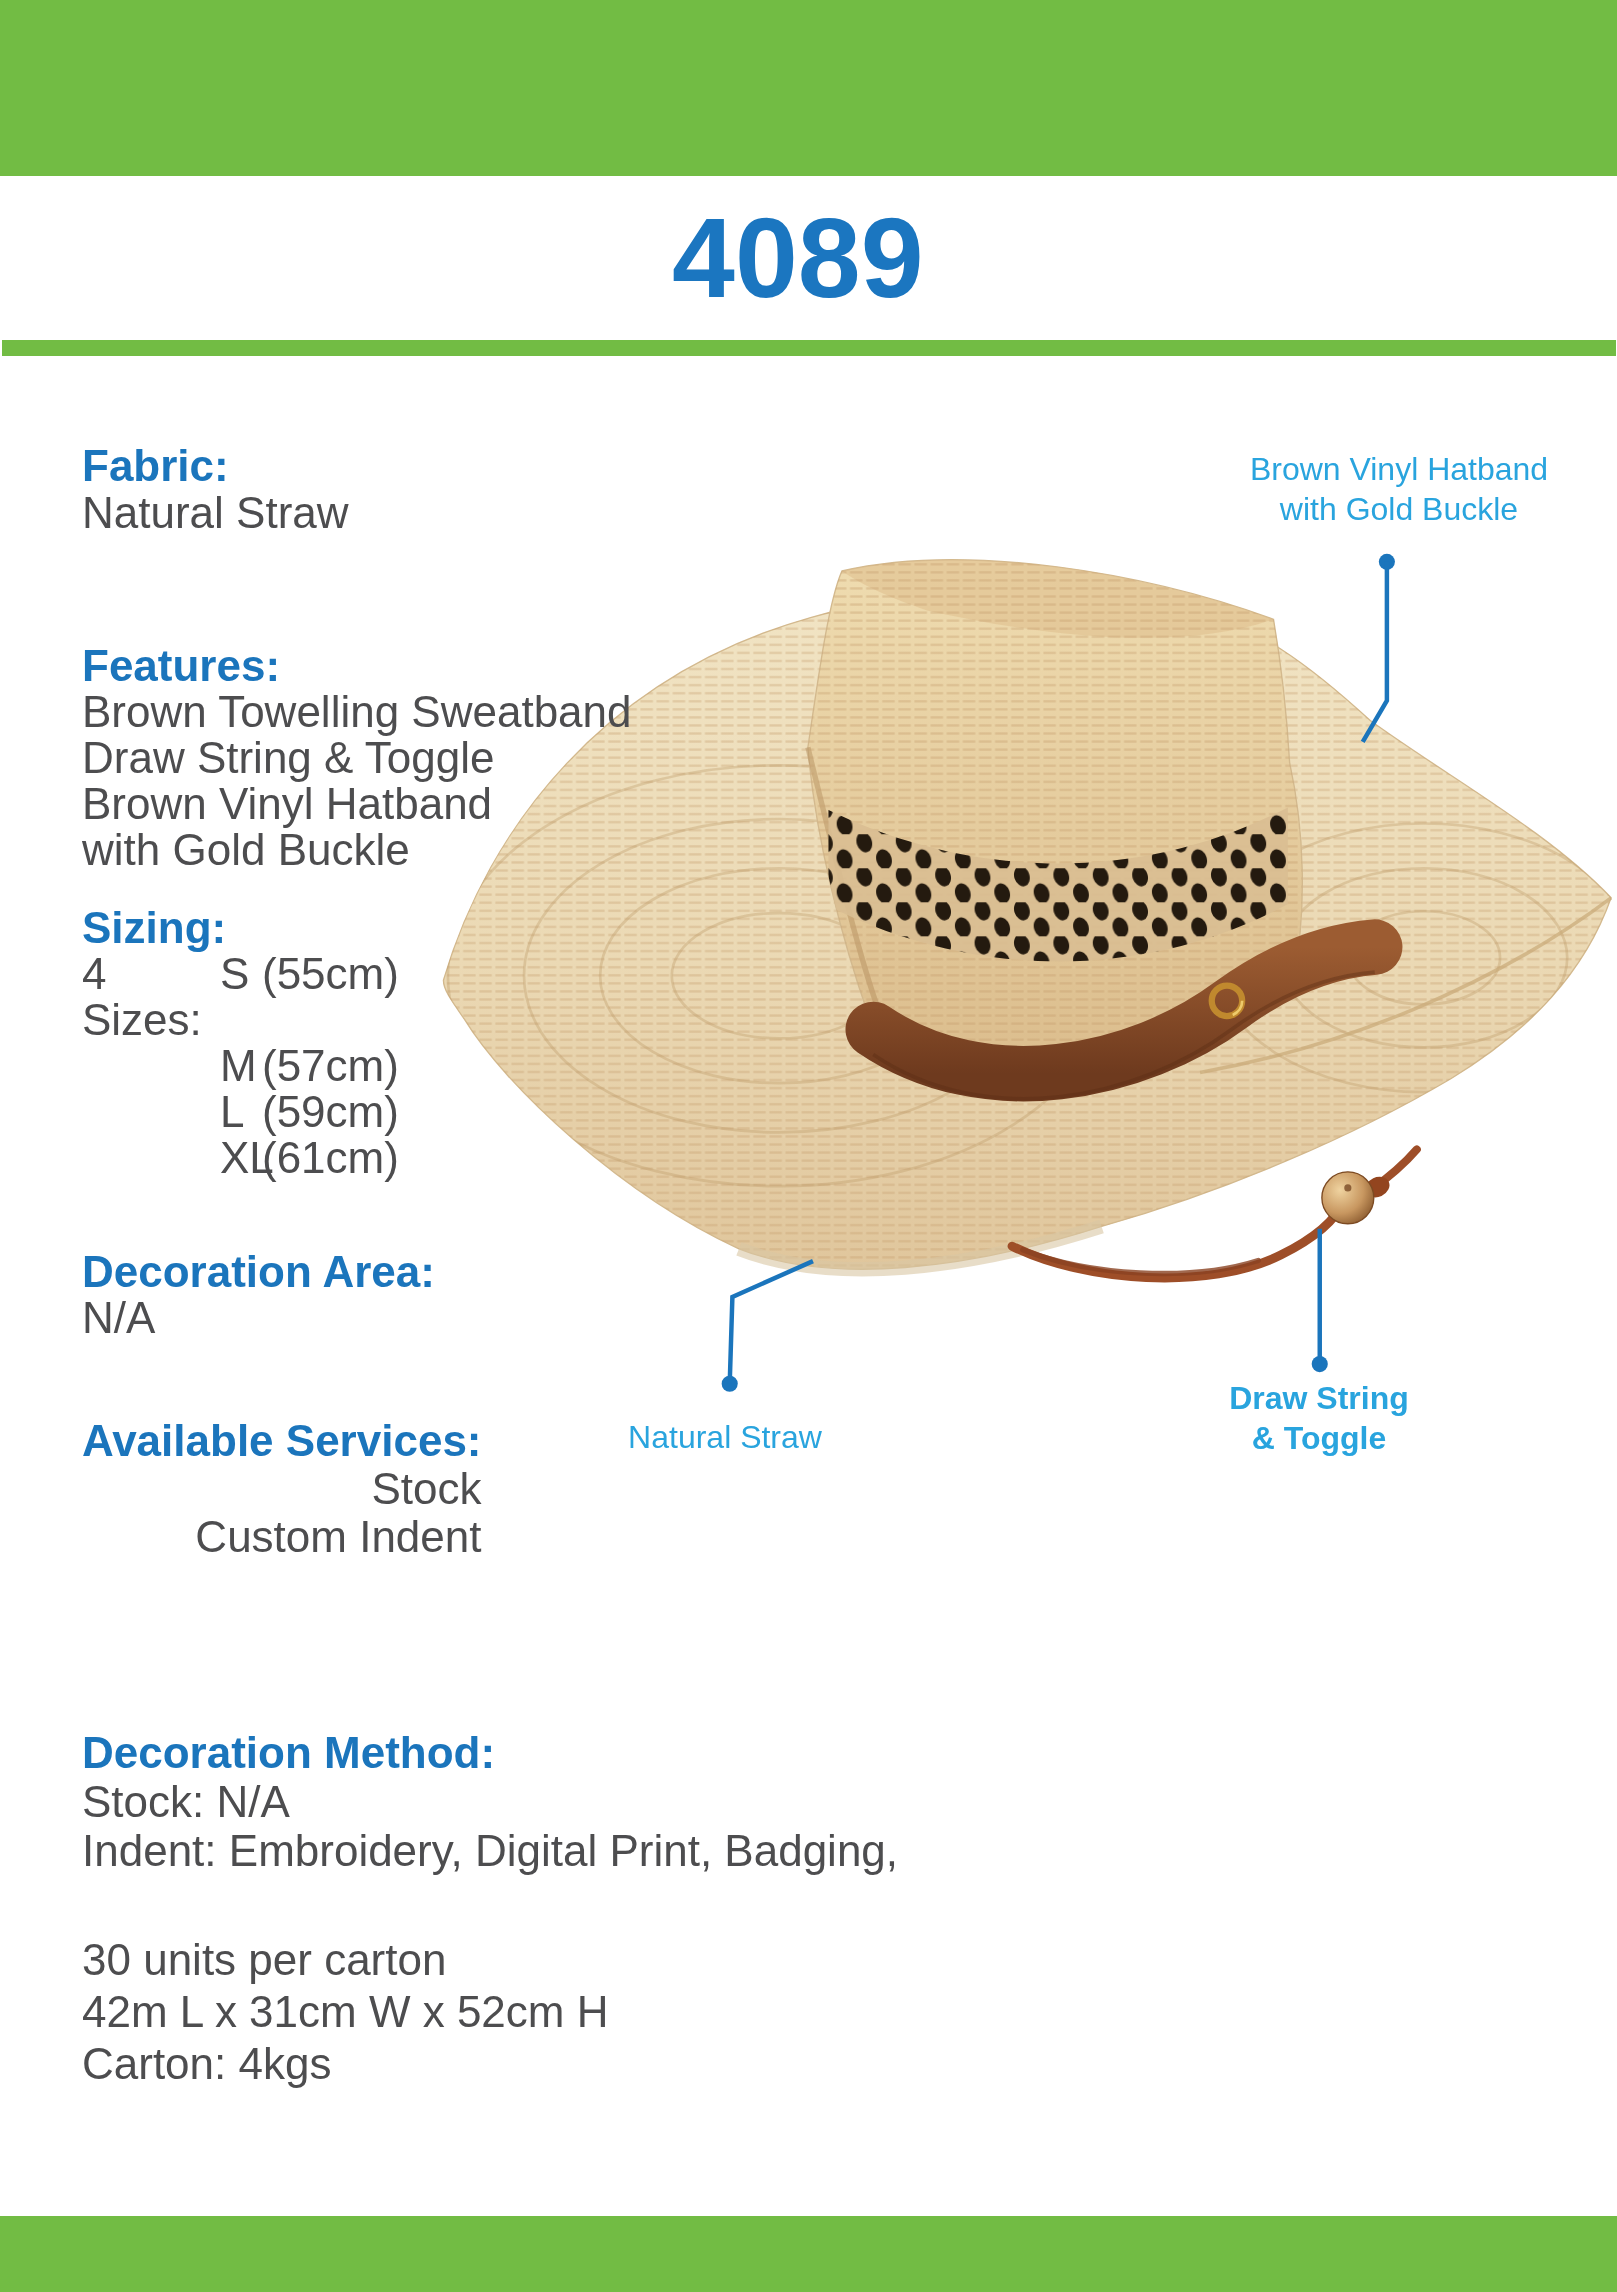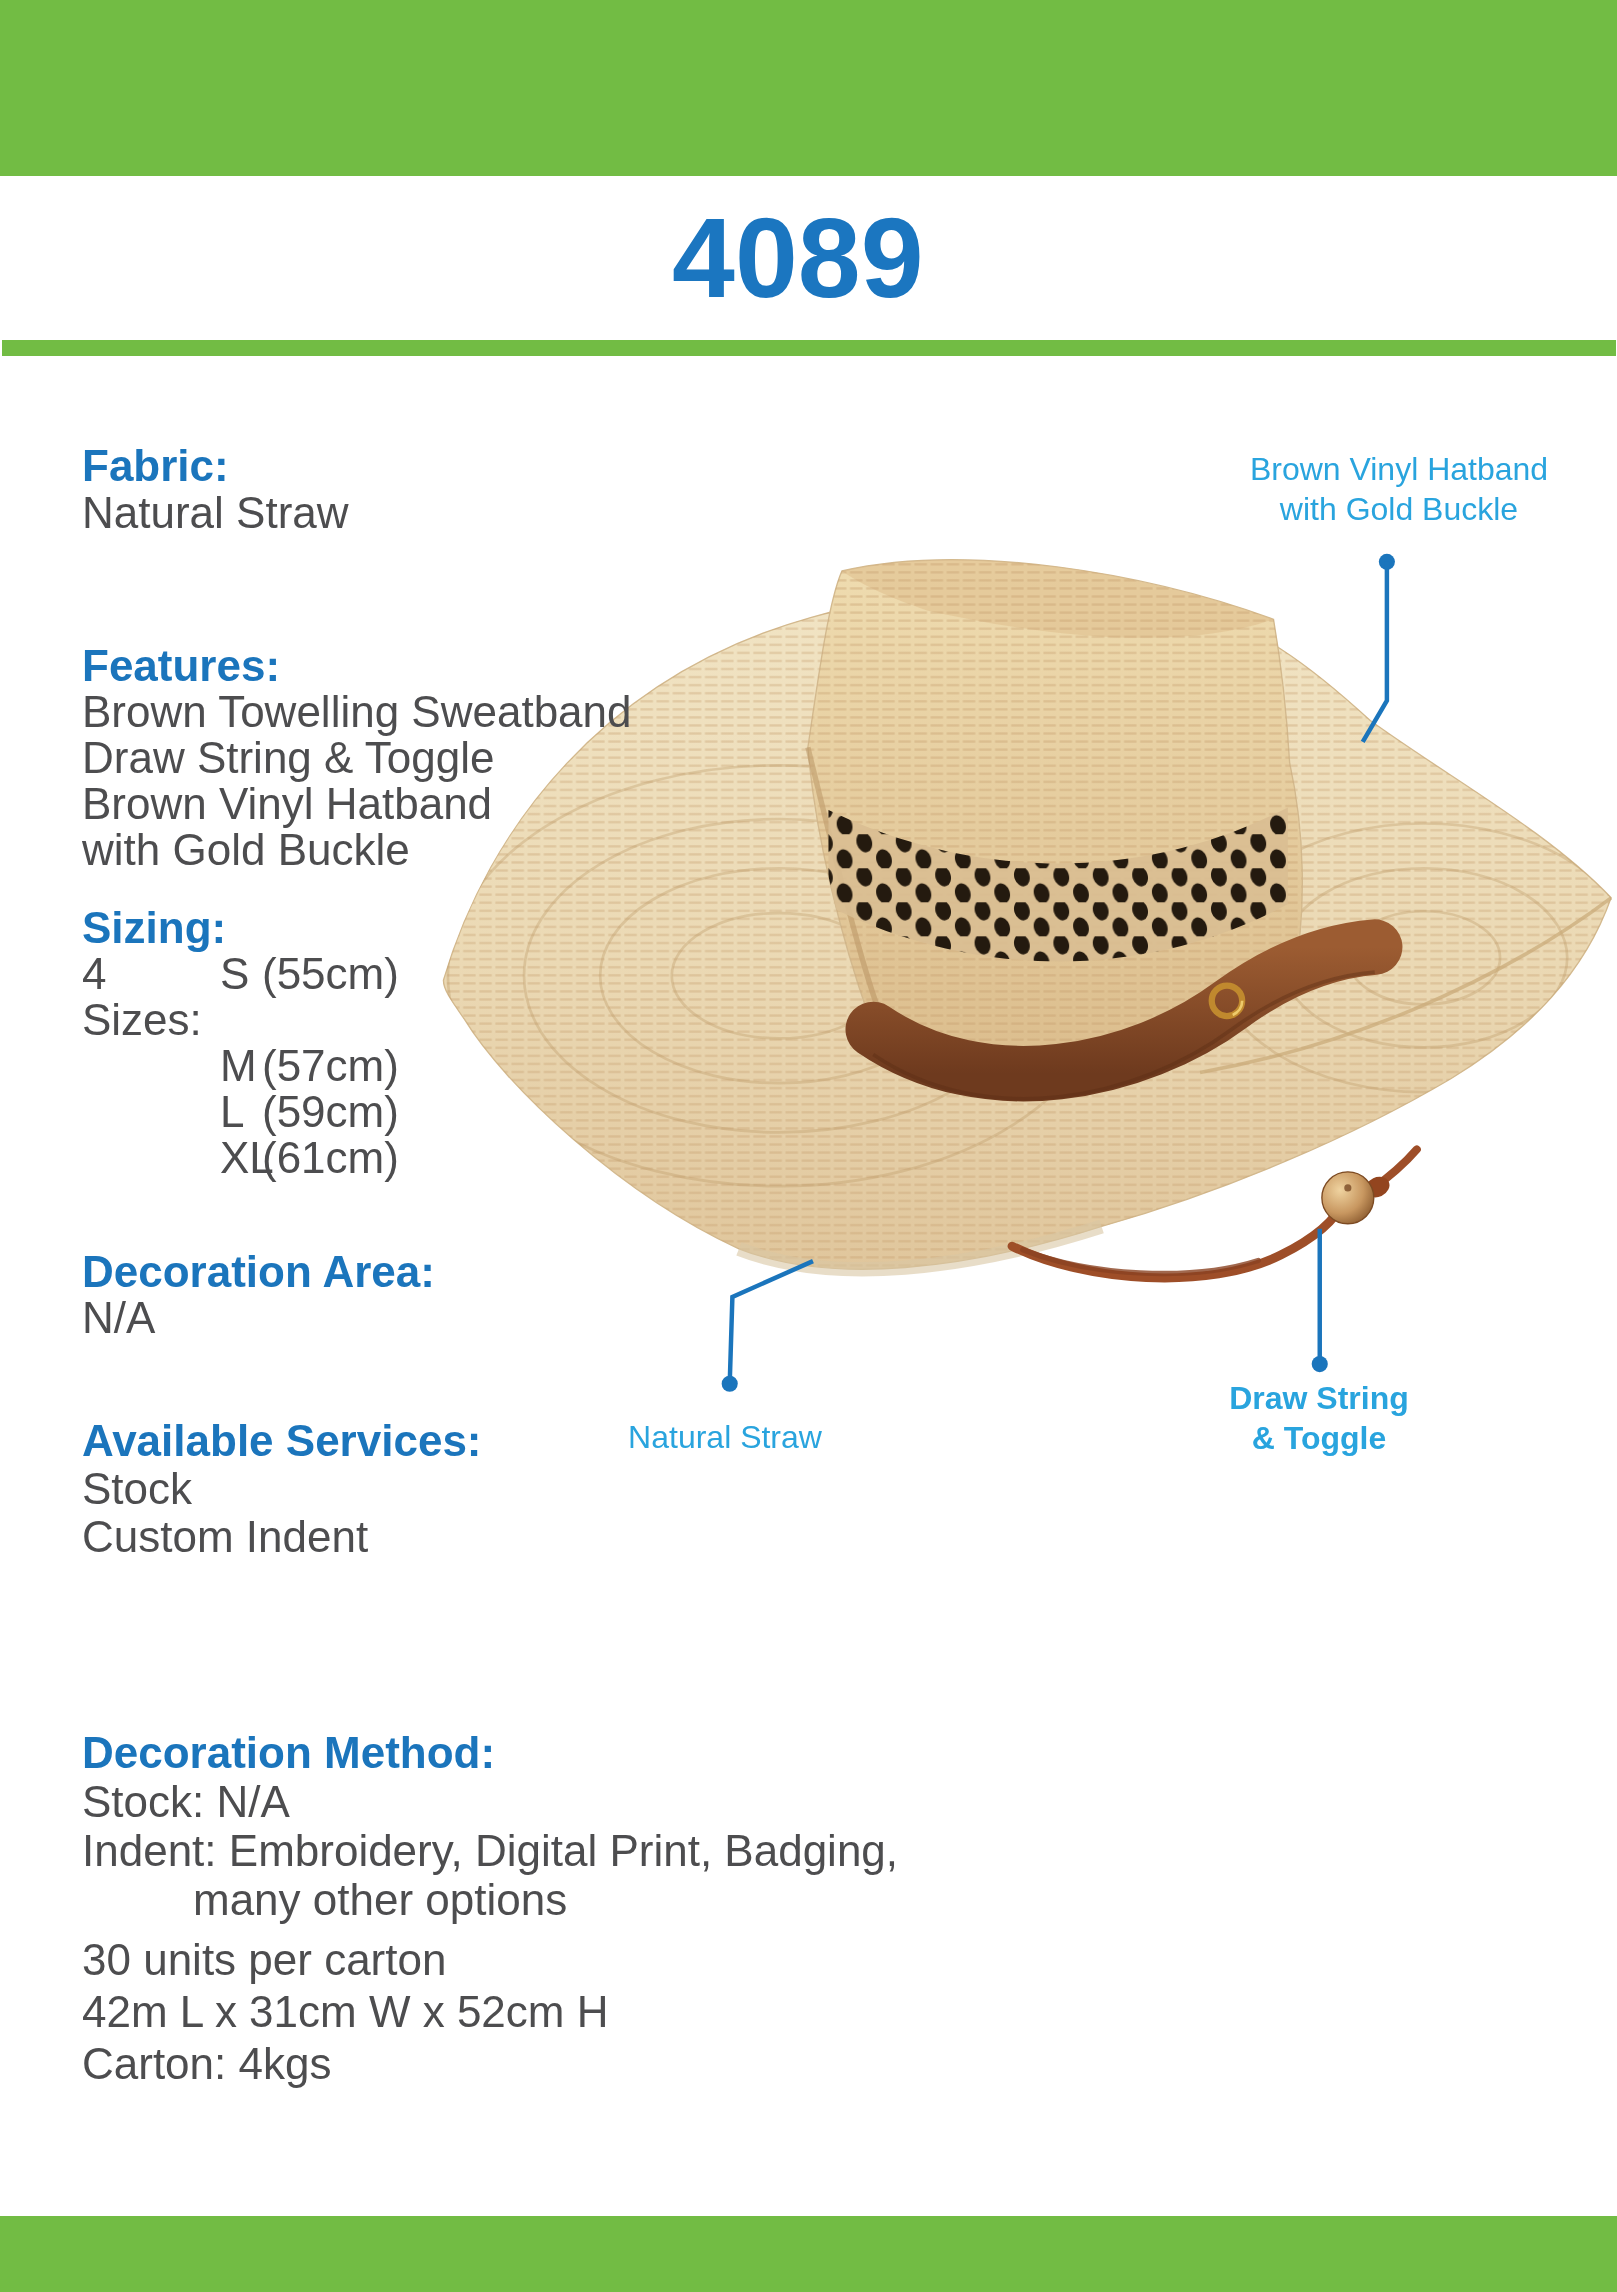--- a/index.html
+++ b/index.html
@@ -14,21 +14,21 @@
   #page-title{
     position:absolute;top:202px;left:-10.7px;width:1617px;text-align:center;
     font-size:113px;font-weight:bold;color:#1B76C0;line-height:1;
   }
   .section{position:absolute;left:82px;color:#4D4D4F;font-size:44px;line-height:47px;}
   .section .heading{color:#1B75BC;font-weight:bold;}
   #sec-fabric{top:442px;}
   #sec-features{top:643px;line-height:46px;}
   #sec-sizing{top:905px;line-height:46px;}
   #sec-decoration-area{top:1249px;line-height:46px;}
-  #sec-services{top:1417px;line-height:48px;}
+  #sec-services{top:1417px;line-height:48px;text-align:right;}
   #sec-method{top:1728px;line-height:49px;}
   #sec-carton{top:1934px;line-height:52px;}
   .size-row{display:flex;}
   .size-row .lbl{width:138px;}
   .size-row .letter{width:42px;}
   .indent{margin-left:111px;}
   .callout-label{
     position:absolute;transform:translateX(-50%);text-align:center;
     color:#29A4DE;font-size:32px;line-height:40px;white-space:nowrap;
   }
@@ -208,21 +208,20 @@
   <div id="sec-services" class="section">
     <div class="heading">Available Services:</div>
     <div>Stock</div>
     <div>Custom Indent</div>
   </div>
 
   <div id="sec-method" class="section">
     <div class="heading">Decoration Method:</div>
     <div>Stock: N/A</div>
     <div>Indent: Embroidery, Digital Print, Badging,</div>
-    <div class="indent">many other options</div>
   </div>
 
   <div id="sec-carton" class="section">
     <div>30 units per carton</div>
     <div>42m L x 31cm W x 52cm H</div>
     <div>Carton: 4kgs</div>
   </div>
 
   <div id="footer-bar" class="bar"></div>
 

